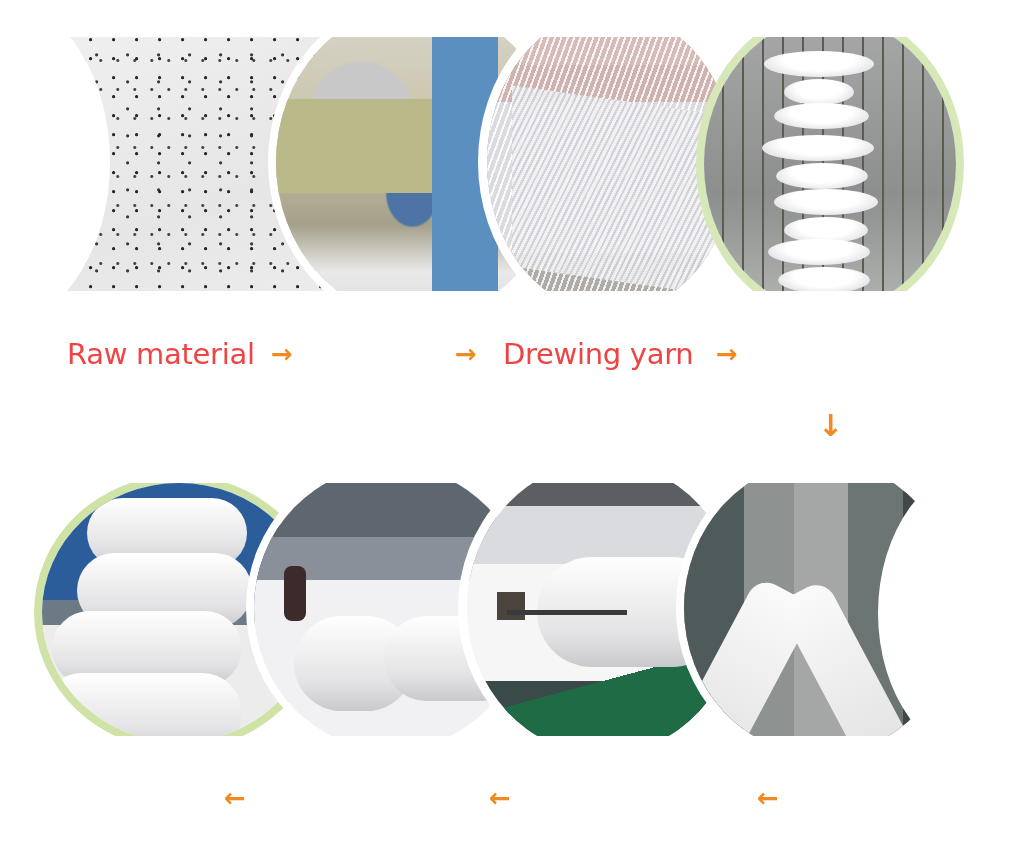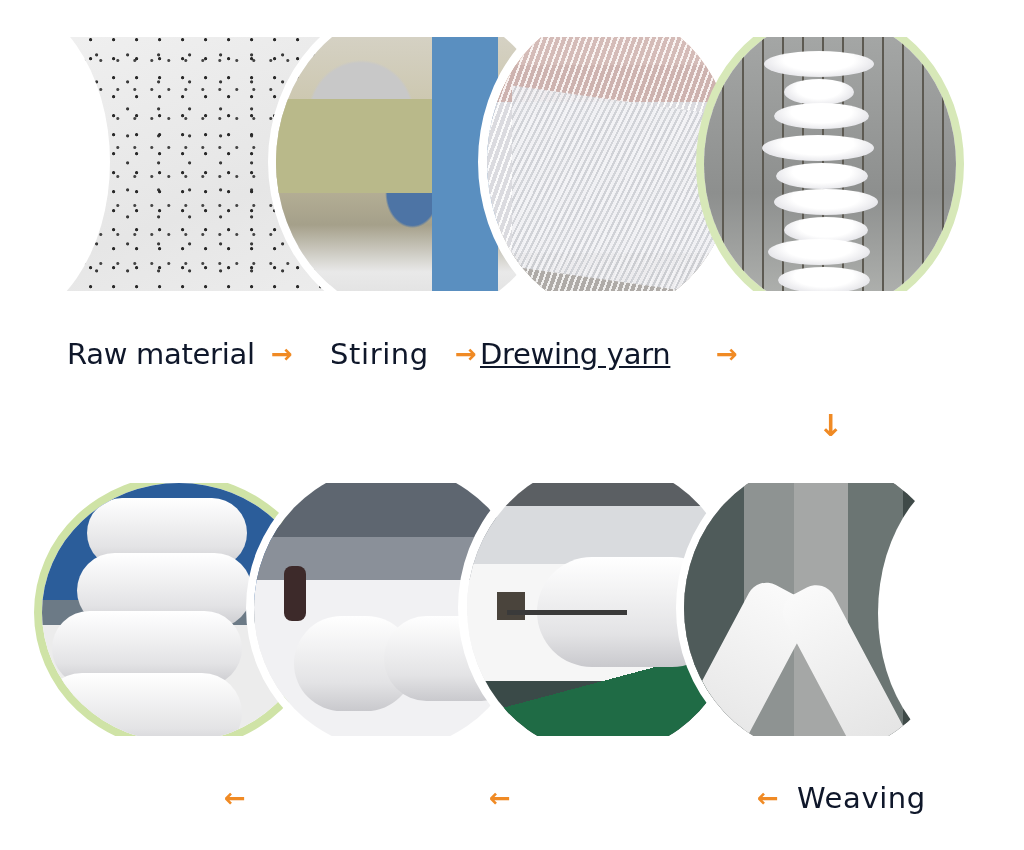--- a/index.html
+++ b/index.html
@@ -87,21 +87,21 @@
     }
     .p-weave .photo::before { content: ""; position: absolute; left: 8%; top: 40%; width: 24%; height: 70%;
       background: linear-gradient(180deg, #fafafa, #e0e0e0); transform: rotate(28deg); border-radius: 20px; }
     .p-weave .photo::after { content: ""; position: absolute; left: 50%; top: 40%; width: 20%; height: 70%;
       background: linear-gradient(180deg, #fafafa, #e0e0e0); transform: rotate(-28deg); border-radius: 20px; }
     .cut-right-bottom { position: absolute; left: 878px; top: -20px; width: 220px; height: 300px;
                         border-radius: 50%; background: #fff; }
 
     
     .label-row { position: absolute; left: 0; width: 1024px; height: 40px; }
-    .label-row .item { position: absolute; white-space: nowrap; font-size: 29px; color: #0f172a;
+    .label-row .item { position: absolute; white-space: nowrap; font-size: 29px; color: #ef4444;
                        letter-spacing: -0.3px; line-height: 40px; }
     .arrow { position: absolute; color: #f08a24; font-size: 26px; line-height: 40px; font-weight: bold; }
     .arrow.down { font-size: 30px; }
   </style>
 </head>
 <body>
 
 <div class="strip top">
   <div class="disc p-raw">
       <div class="photo"></div>
@@ -124,23 +124,22 @@
       <div class="spindle" style="left:80px;top:200px;width:84px;"></div>
       <div class="spindle" style="left:64px;top:222px;width:102px;"></div>
       <div class="spindle" style="left:74px;top:250px;width:92px;"></div>
     </div>
   </div>
 </div>
 
 <div class="label-row" style="top:334px;">
   <span class="item" style="left:67px;">Raw material</span>
   <span class="arrow" style="left:271px;">→</span>
-  <span class="item" style="left:330px;letter-spacing:0.6px;">Stiring</span>
   <span class="arrow" style="left:455px;">→</span>
-  <span class="item" style="left:480px;text-decoration:underline;">Drewing yarn</span>
+  <span class="item" style="left:503px;">Drewing yarn</span>
   <span class="arrow" style="left:716px;">→</span>
 </div>
 
 <span class="arrow down" style="left:818px;top:406px;">↓</span>
 
 <div class="strip bottom">
   <div class="disc p-pack">
     <div class="photo">
       <div class="roll" style="left:45px;top:15px;width:160px;height:70px;"></div>
       <div class="roll" style="left:35px;top:70px;width:175px;height:75px;"></div>
@@ -165,14 +164,13 @@
   <div class="disc p-weave">
       <div class="photo"></div>
     </div>
   <div class="cut-right-bottom"></div>
 </div>
 
 <div class="label-row" style="top:778px;">
   <span class="arrow" style="left:224px;">←</span>
   <span class="arrow" style="left:489px;">←</span>
   <span class="arrow" style="left:757px;">←</span>
-  <span class="item" style="left:797px;letter-spacing:0.6px;">Weaving</span>
 </div>
 
 </body></html>

